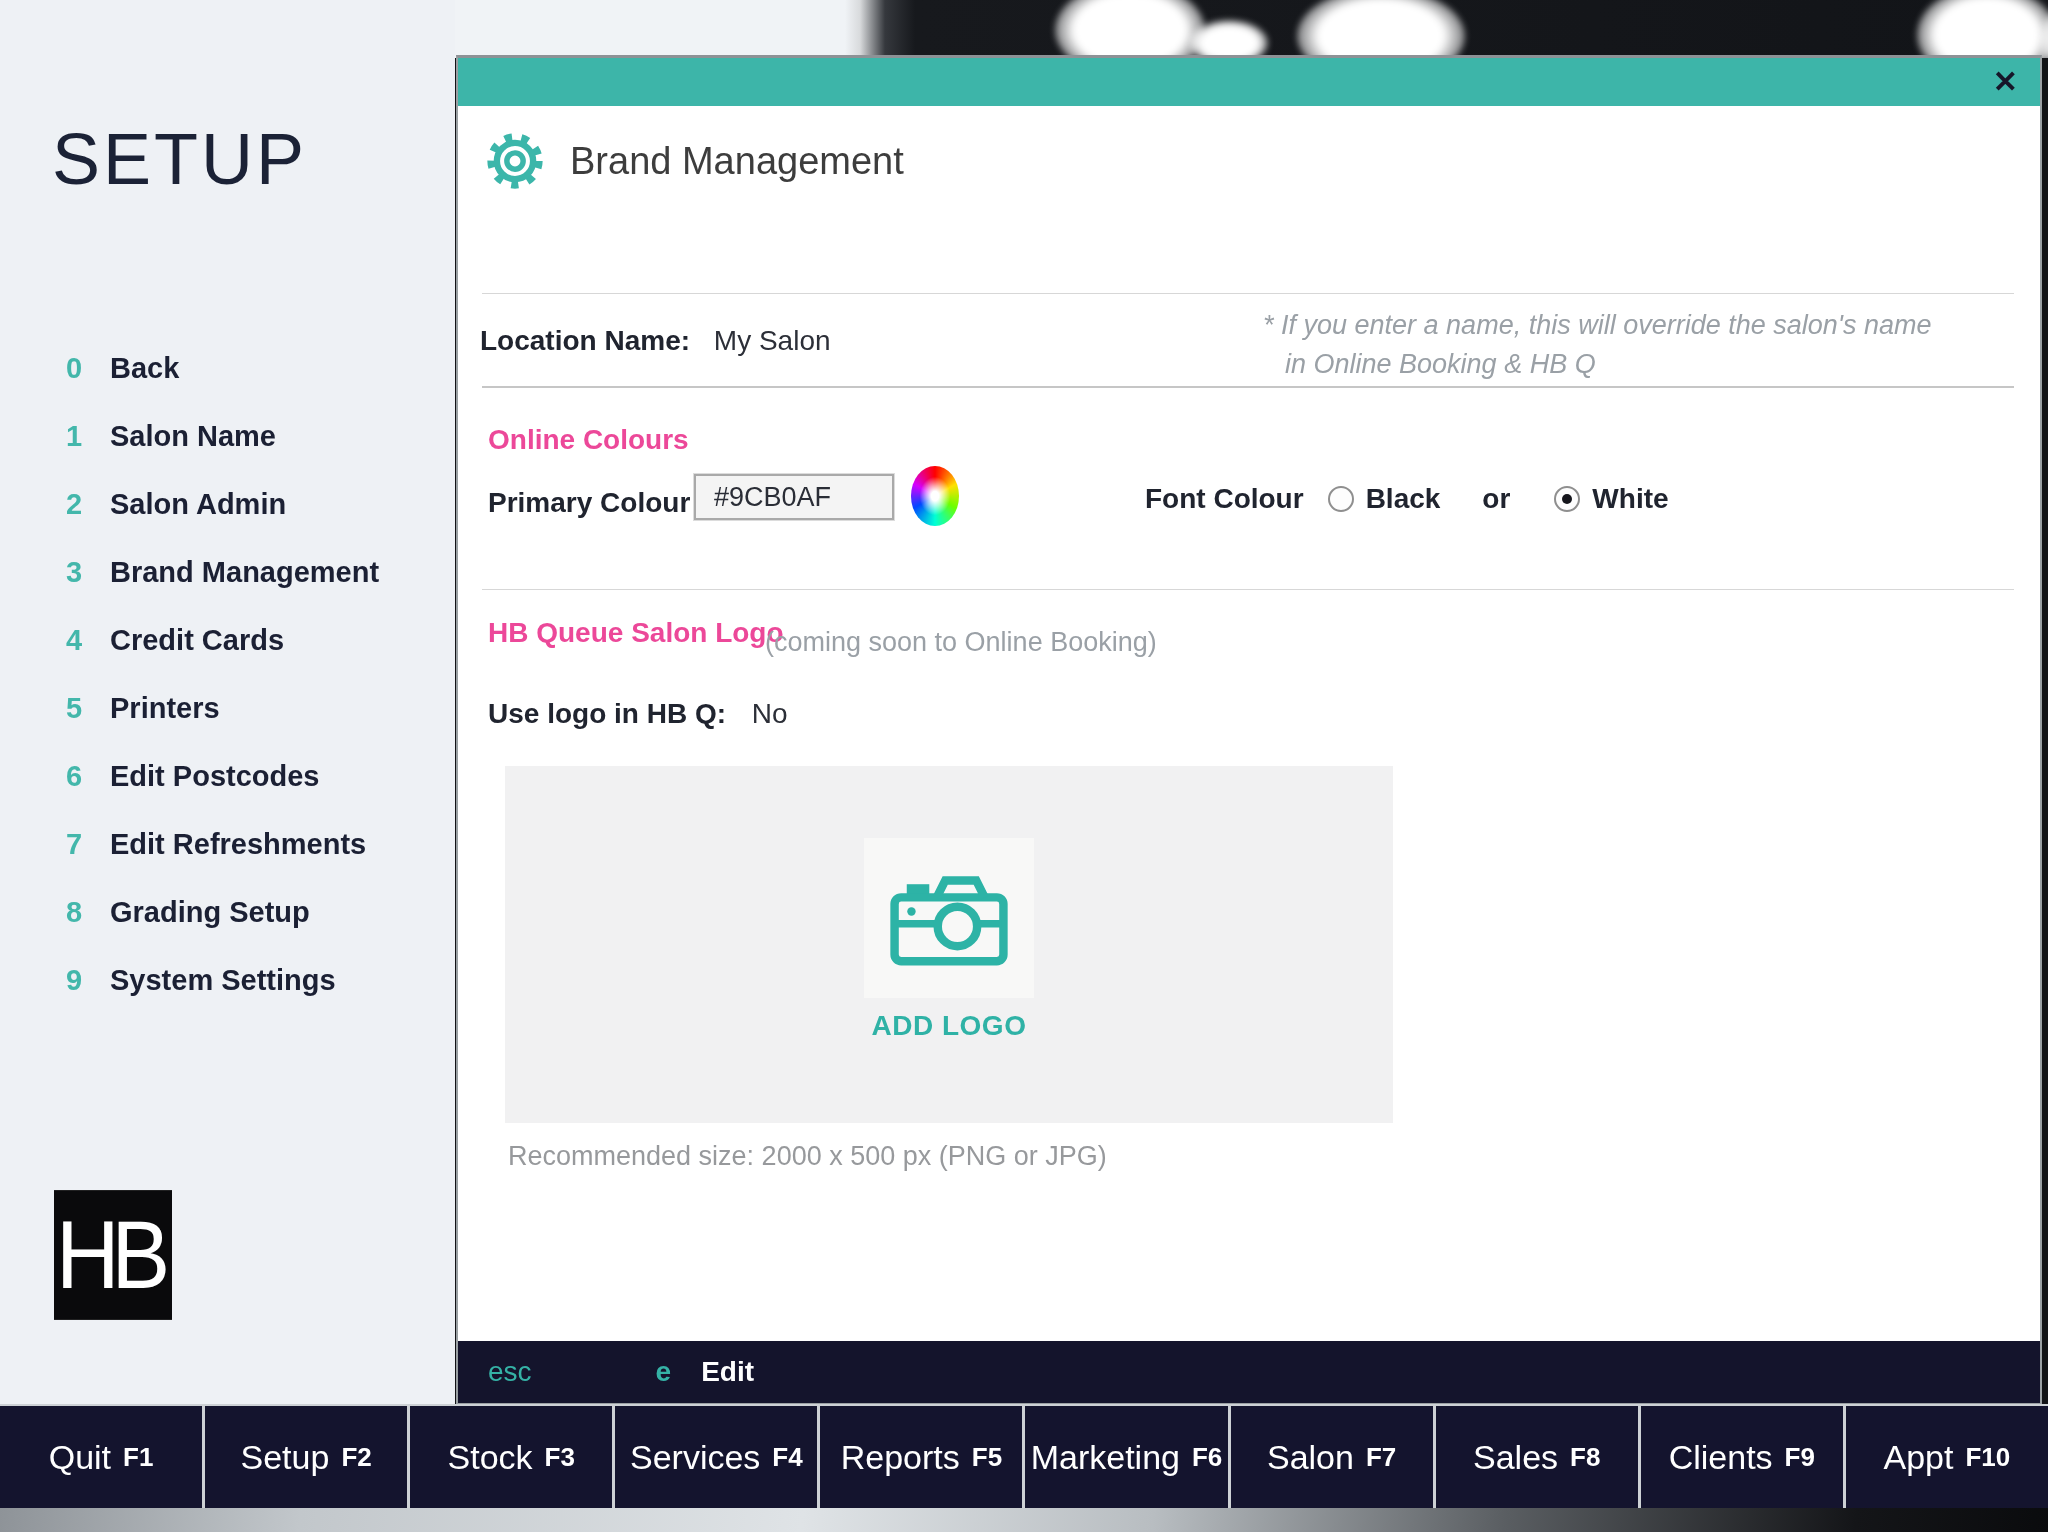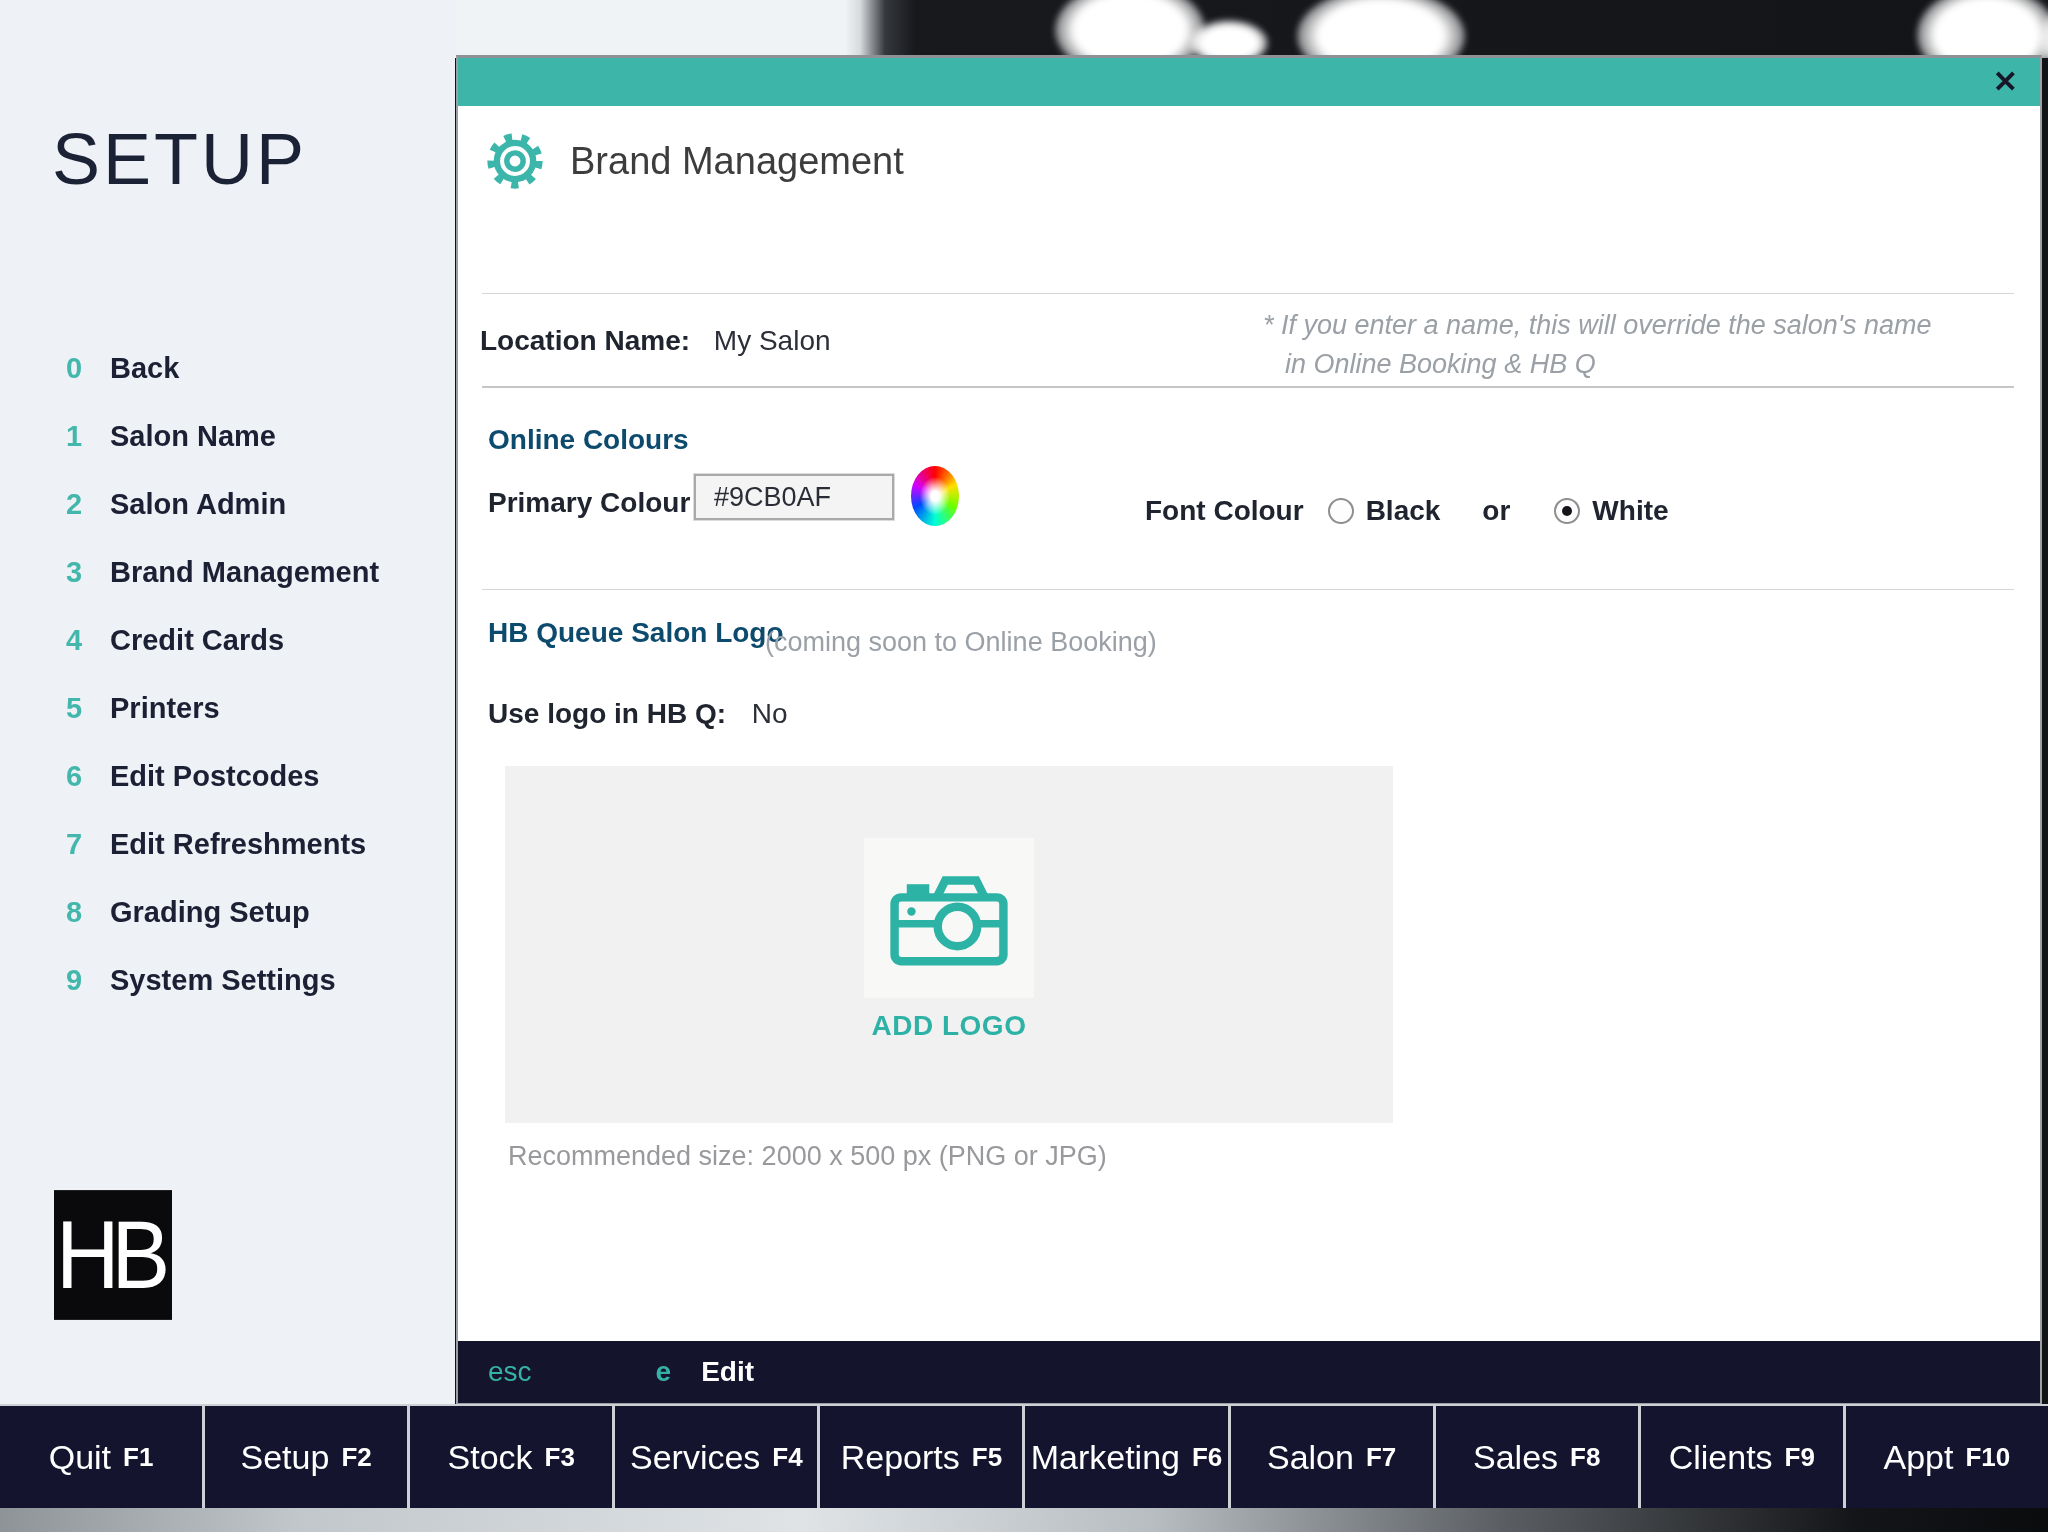--- a/index.html
+++ b/index.html
@@ -48,30 +48,30 @@
   .hr1{top:187px;}
   .hr2{top:280px;height:2px;background:#c6c6c6;}
   .hr3{top:483px;}
   .lbl{font-weight:700;color:#20242f;}
   .val{font-weight:400;color:#2c2f38;}
   .location-row{position:absolute;left:22px;top:219px;font-size:28px;}
   .location-row .val{margin-left:16px;}
   .note{position:absolute;left:805px;top:200px;font-size:27px;font-style:italic;
     color:#9aa0a6;line-height:39px;}
   .note .line2{margin-left:22px;}
-  .teal-heading{color:#0c4a6e;font-weight:700;font-size:28px;}
+  .teal-heading{color:#ec4899;font-weight:700;font-size:28px;}
   .oc-heading{position:absolute;left:30px;top:318px;}
   .hex-label{position:absolute;left:30px;top:381px;font-size:28px;}
   .hex-input{position:absolute;left:236px;top:368px;width:200px;height:46px;font-size:27px;
     font-family:"Liberation Sans",sans-serif;color:#2a2d36;background:#f4f4f4;
     border:2px solid #a9a9a9;outline:1px solid #dcdcdc;padding:0 18px;}
   .wheel{position:absolute;left:453px;top:360px;width:48px;height:60px;border-radius:50%;cursor:pointer;
     background:radial-gradient(closest-side,#ffffff 0 16%,rgba(255,255,255,.6) 36%,rgba(255,255,255,0) 64%),
       conic-gradient(#ff0000,#ffe000 60deg,#6cff00 120deg,#00ffd5 180deg,#0047ff 240deg,#d400ff 300deg,#ff0000 360deg);}
-  .fc-row{position:absolute;left:687px;top:377px;display:flex;align-items:center;font-size:28px;margin-top:12px;}
+  .fc-row{position:absolute;left:687px;top:377px;display:flex;align-items:center;font-size:28px;}
   .radio{width:26px;height:26px;border:2px solid #8f8f8f;border-radius:50%;background:#fdfdfd;
     display:inline-block;position:relative;flex:none;}
   .radio.checked::after{content:"";position:absolute;left:6px;top:6px;width:10px;height:10px;
     border-radius:50%;background:#15161c;}
   .fc-row .r1{margin-left:24px;}
   .fc-row .t1x{margin-left:12px;}
   .fc-row .or{margin-left:42px;}
   .fc-row .r2{margin-left:44px;}
   .fc-row .t2x{margin-left:12px;}
   .q-heading{position:absolute;left:30px;top:511px;}

